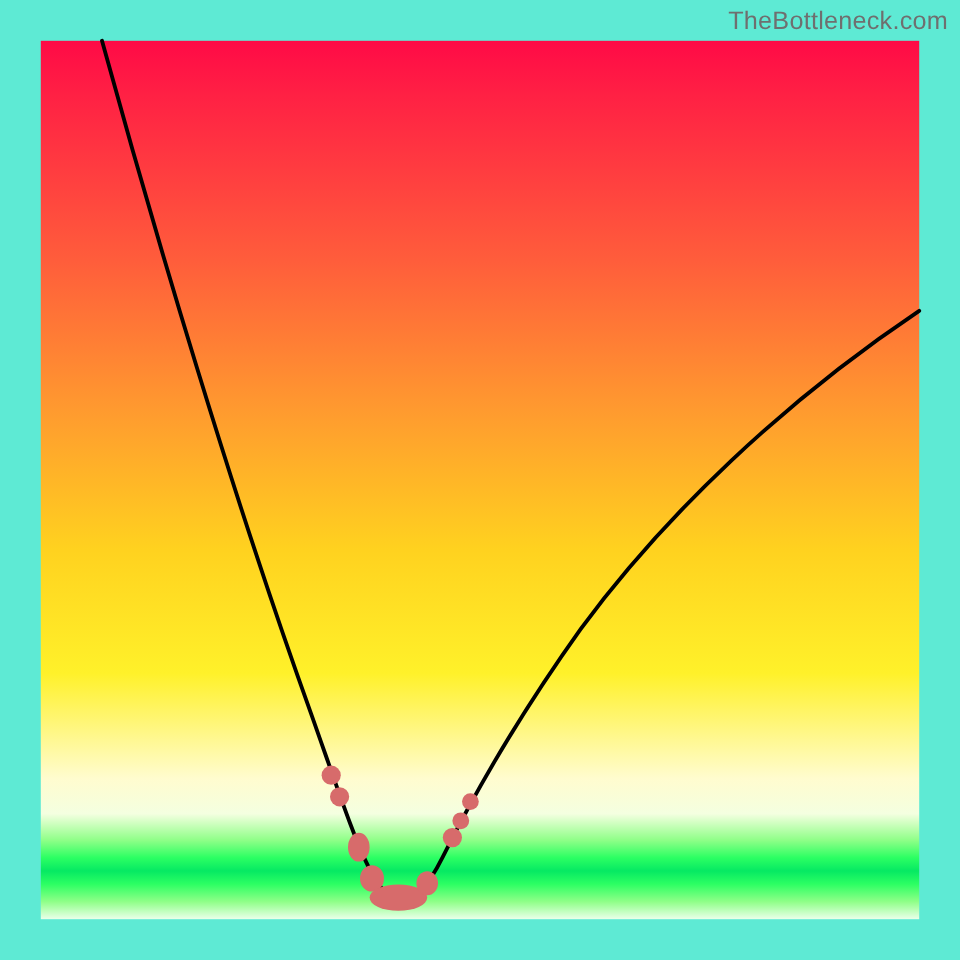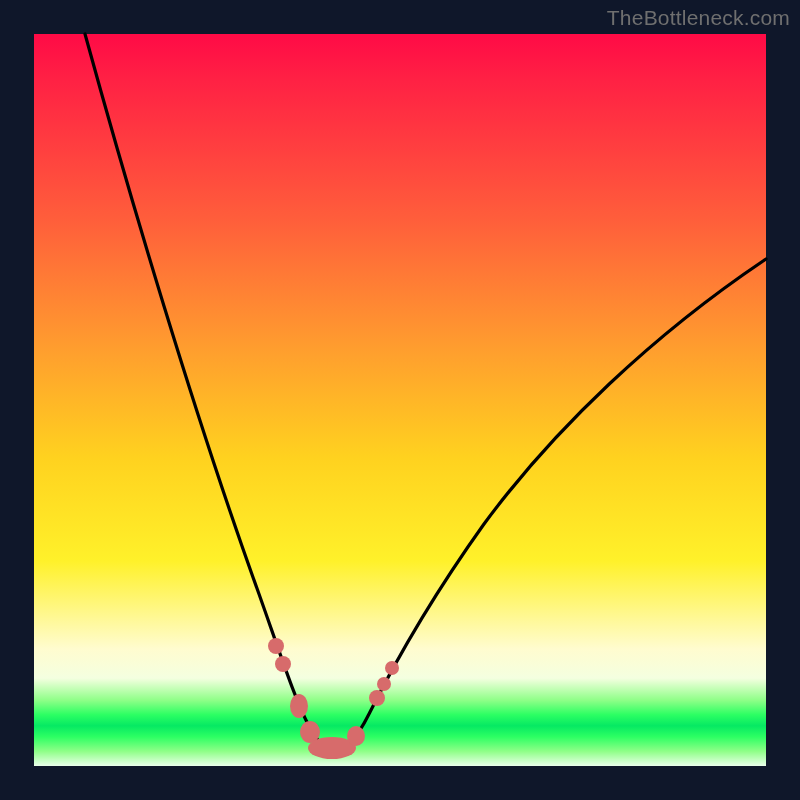--- a/index.html
+++ b/index.html
@@ -10,21 +10,21 @@
     background: #000;
     font-family: Arial, Helvetica, sans-serif;
     overflow: hidden;
   }
   .frame {
     position: absolute;
     left: 0;
     top: 0;
     width: 800px;
     height: 800px;
-    background: #0f172a;
+    background: #5eead4;
   }
   .plot-area {
     position: absolute;
     left: 34px;
     top: 34px;
     width: 732px;
     height: 732px;
     
     background: linear-gradient(
       to bottom,

